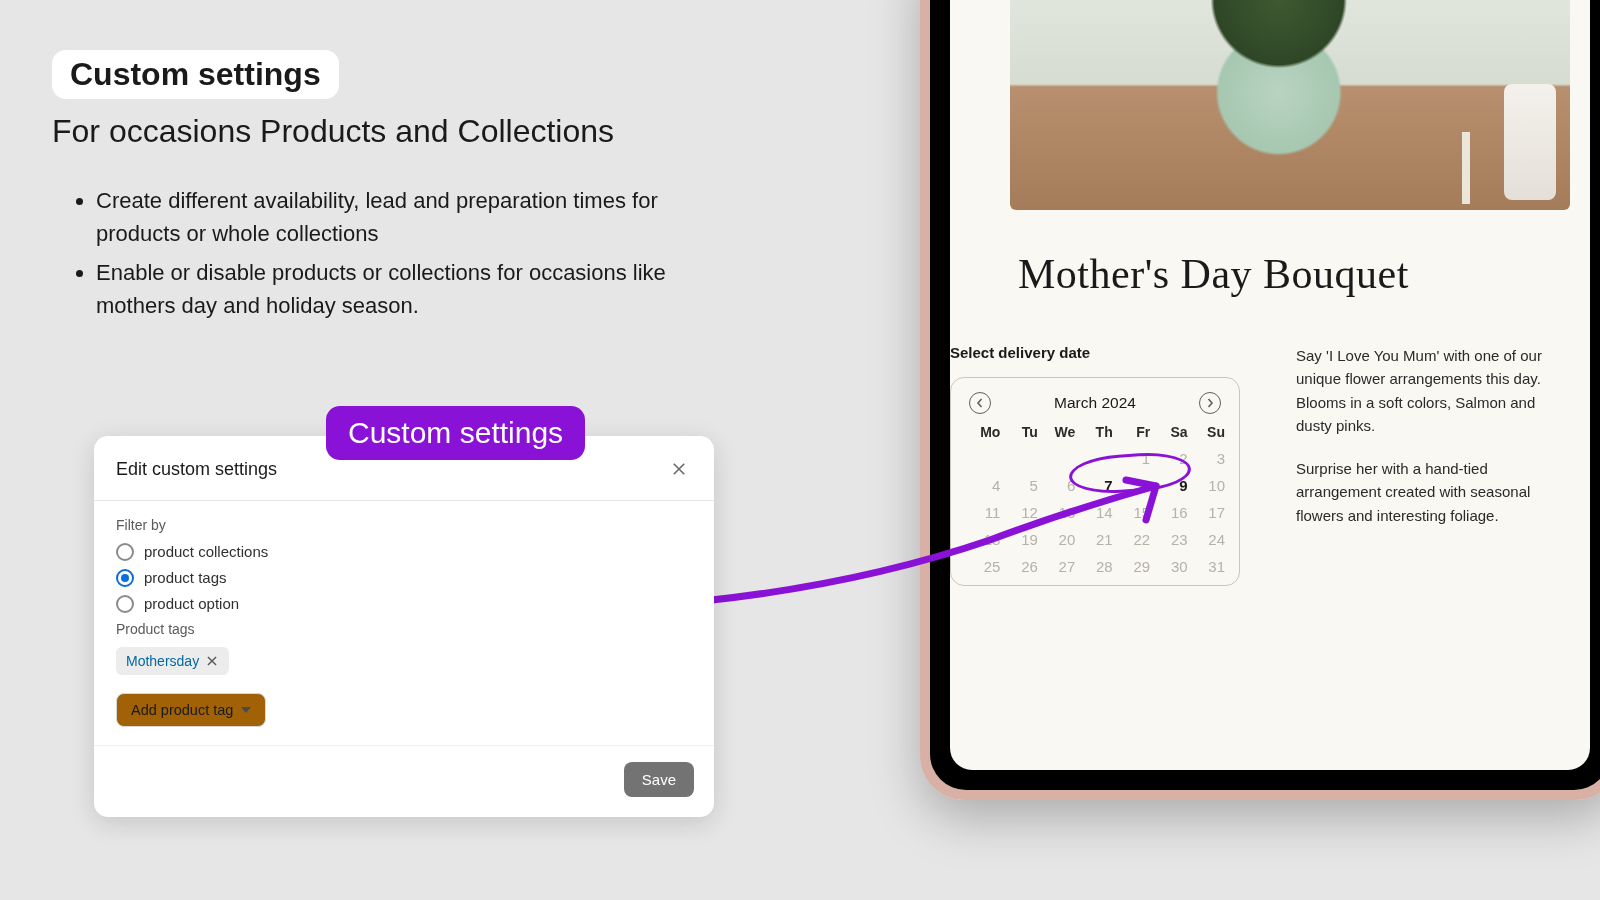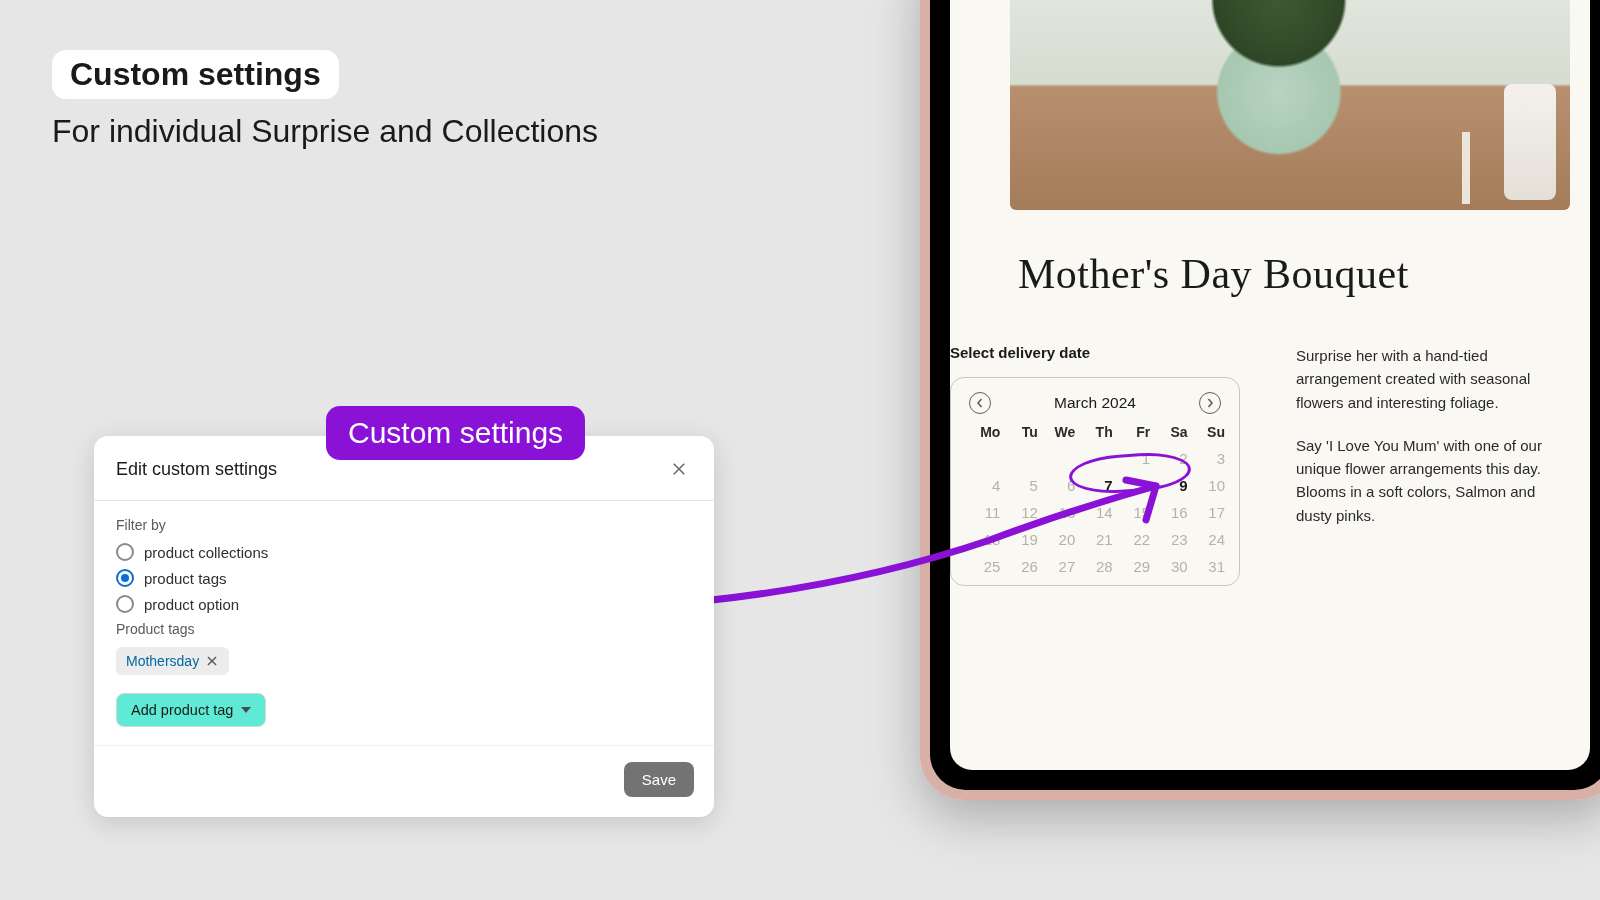--- a/index.html
+++ b/index.html
@@ -73,21 +73,21 @@
     align-items: center;
     padding: 20px 22px 18px 22px;
     border-bottom: 1px solid #e5e5e5;
   }
   .modal-title { font-size: 18px; font-weight: 500; }
   .close-icon { color: #6b6b6b; cursor: pointer; padding: 4px; }
   .close-icon svg { width: 18px; height: 18px; display: block; }
   .modal-body { padding: 16px 22px 18px 22px; }
   .filter-label { font-size: 14px; color: #5a5a5a; margin-bottom: 10px; }
   .radio-row {
-    display: flex; align-items: center; gap: 10px;
+    display: flex; gap: 10px;
     margin-bottom: 8px; font-size: 15px; color: #303030; cursor: pointer;
   }
   .radio {
     width: 18px; height: 18px; border-radius: 50%;
     border: 2px solid #8a8a8a; position: relative; flex-shrink: 0;
   }
   .radio.selected { border-color: #0a6dd8; }
   .radio.selected::after {
     content: ""; position: absolute; left: 3px; top: 3px;
     width: 8px; height: 8px; border-radius: 50%; background: #0a6dd8;
@@ -97,21 +97,21 @@
     display: inline-flex; align-items: center; gap: 6px;
     background: #ececec; border-radius: 6px;
     padding: 6px 10px; font-size: 14px; color: #0369a1;
   }
   .tag-chip .remove-x {
     width: 14px; height: 14px; cursor: pointer; color: #5a5a5a;
   }
   .add-tag-btn {
     display: inline-flex; align-items: center; gap: 8px;
     margin-top: 18px; border: 1px solid #d6d6d6; border-radius: 8px;
-    padding: 8px 14px; font-size: 14.5px; cursor: pointer; background: #5eead4;
+    padding: 8px 14px; font-size: 14.5px; cursor: pointer; background: #a16207;
   }
   .caret-down {
     width: 0; height: 0; border-left: 5px solid transparent;
     border-right: 5px solid transparent; border-top: 6px solid #4a4a4a;
   }
   .modal-footer {
     padding: 16px 20px 20px; display: flex; justify-content: flex-end;
     border-top: 1px solid #f0f0f0;
   }
   .save-btn {
@@ -202,21 +202,25 @@
   .arrow-svg {
     position: absolute; left: 470px; top: 470px;
     width: 720px; height: 180px; z-index: 5; pointer-events: none;
   }
 </style>
 </head>
 <body>
 
 <div class="left-col">
   <div class="title-badge">Custom settings</div>
-  <div class="subtitle">For individual Surprise and Collections</div>
+  <div class="subtitle">For occasions Products and Collections</div>
+  <ul class="bullets">
+    <li>Create different availability, lead and preparation times for products or whole collections</li>
+    <li>Enable or disable products or collections for occasions like mothers day and holiday season.</li>
+  </ul>
 </div>
 
 <div class="purple-badge">Custom settings</div>
 
 <div class="modal">
   <div class="modal-header">
     <div class="modal-title">Edit custom settings</div>
     <div class="close-icon">
       <svg viewBox="0 0 24 24" fill="none" stroke="currentColor" stroke-width="2.2">
           <path d="M5 5 L19 19 M19 5 L5 19"></path>
@@ -327,19 +331,19 @@
                 <div class="day">27</div>
                 <div class="day">28</div>
                 <div class="day">29</div>
                 <div class="day">30</div>
                 <div class="day">31</div>
               </div>
             <div class="cal-circle" style="left:118px; top:76px; width:122px; height:38px;"></div>
           </div>
         </div>
         <div class="desc-col">
+          <p>Say 'I Love You Mum' with one of our unique flower arrangements this day. Blooms in a soft colors, Salmon and dusty pinks.</p>
           <p>Surprise her with a hand-tied arrangement created with seasonal flowers and interesting foliage.</p>
-          <p>Say 'I Love You Mum' with one of our unique flower arrangements this day. Blooms in a soft colors, Salmon and dusty pinks.</p>
         </div>
       </div>
     </div>
   </div>
 </div>
 
 </body></html>

